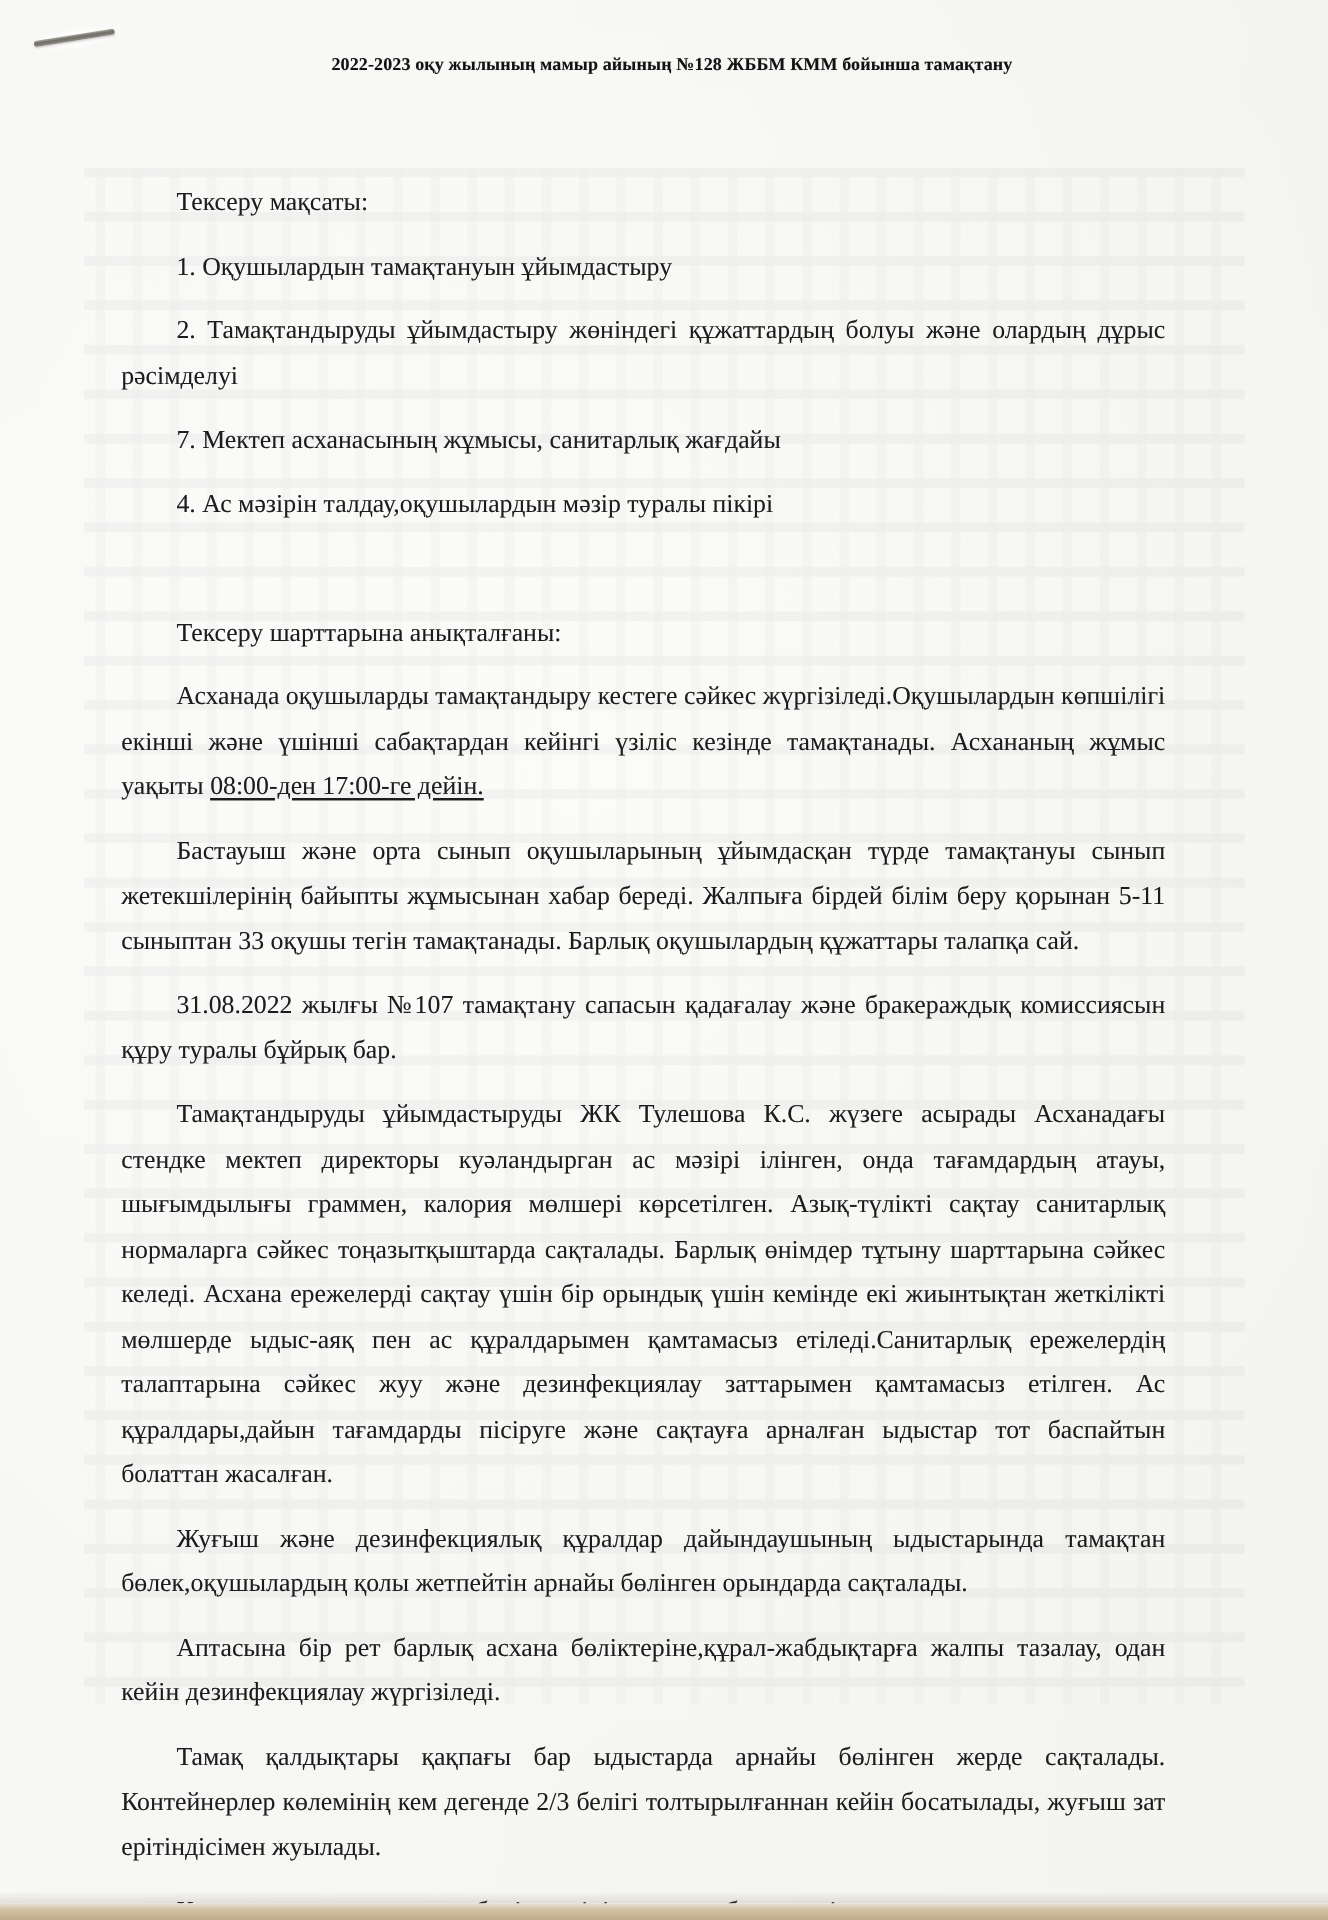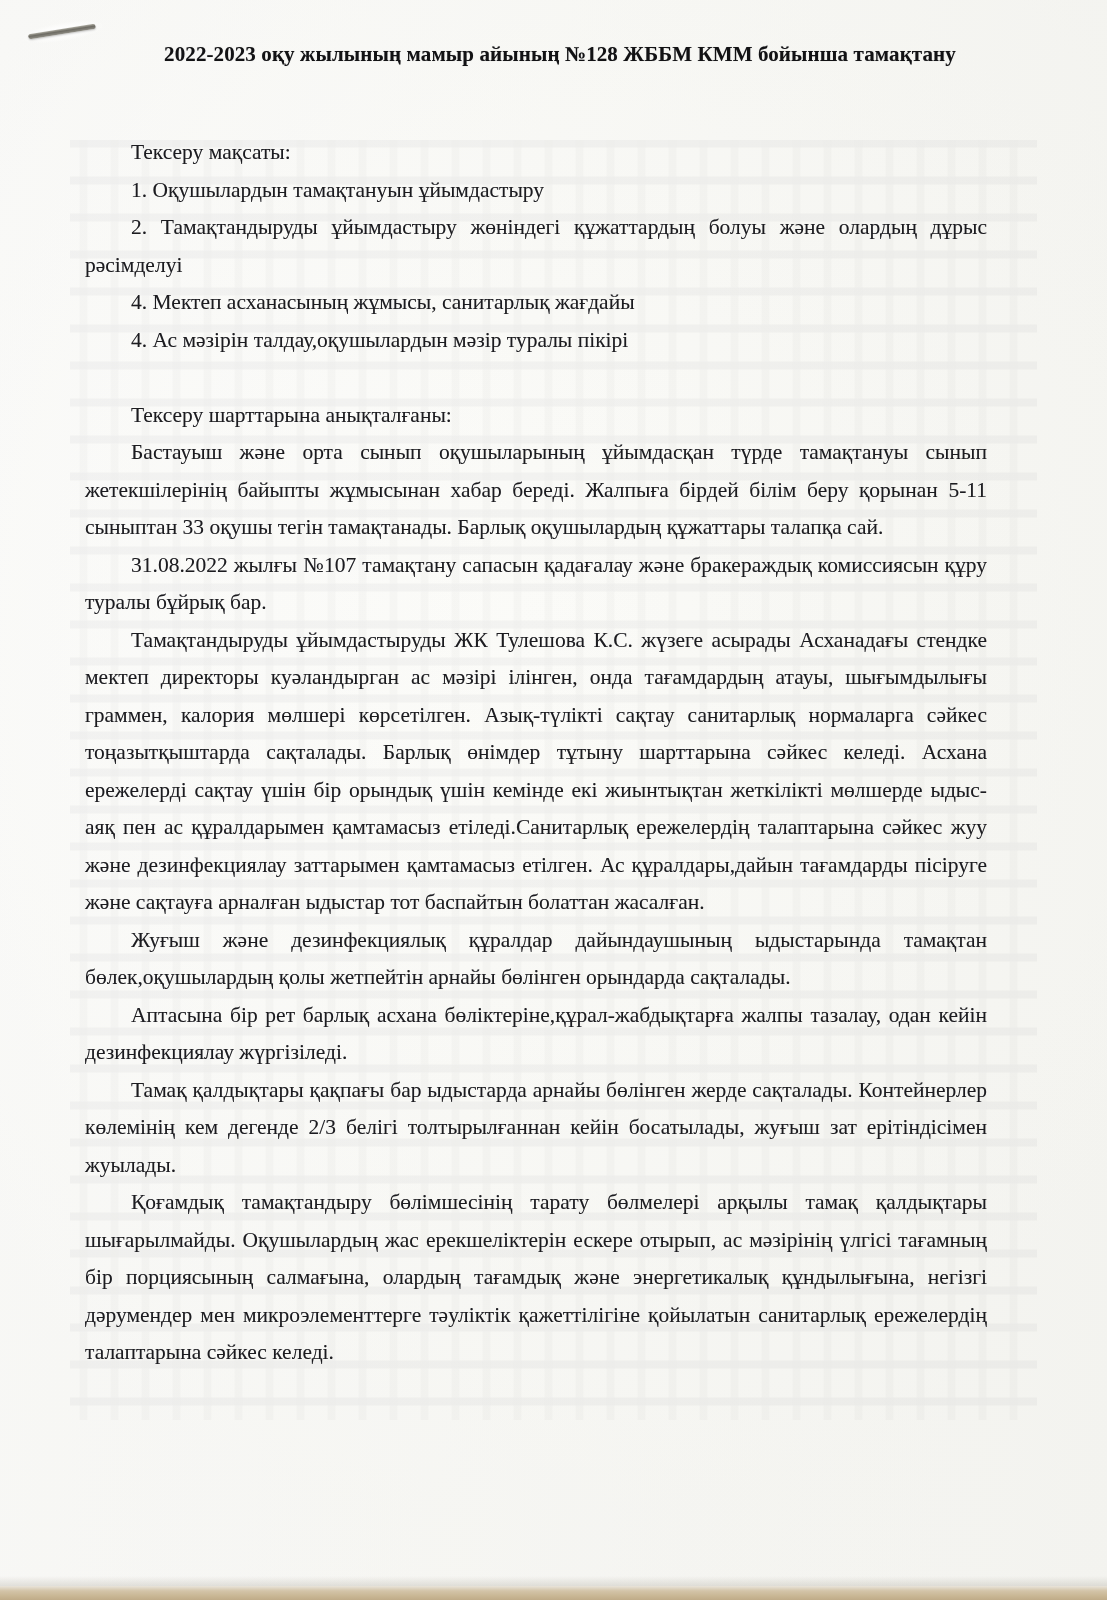--- a/index.html
+++ b/index.html
@@ -83,41 +83,41 @@
     height: 1600px;
   }
 
   .title {
     position: absolute;
     left: 120px;
     top: 36px;
     width: 880px;
     text-align: center;
     font-weight: bold;
-    font-size: 21px;
+    font-size: 15px;
     line-height: 36px;
     letter-spacing: 0.1px;
     color: #121214;
     text-shadow: 0 0 0.7px rgba(30,30,40,0.35);
   }
 
   .body {
     position: absolute;
     left: 85px;
     top: 134px;
     width: 902px;
     font-size: 21.5px;
     line-height: 37.5px;
     text-align: justify;
     text-justify: inter-word;
     color: #1c1c20;
     text-shadow: 0 0 0.55px rgba(35,35,48,0.30);
   }
   .body p {
-    margin: 0;
+    margin: 16px;
   }
   .p-ind {
     text-indent: 46px;
   }
   .spacer-line {
     height: 37.5px;
   }
   .ul {
     text-decoration: underline;
     text-underline-offset: 3px;
@@ -160,27 +160,28 @@
     <div class="title">
       <span>2022-2023 оқу жылының мамыр айының  №128 ЖББМ КММ бойынша тамақтану</span>
       <br>
     </div>
 
     <div class="body">
 
       <p class="p-ind">Тексеру мақсаты:</p>
       <p class="p-ind">1. Оқушылардын тамақтануын ұйымдастыру</p>
       <p class="p-ind">2. Тамақтандыруды ұйымдастыру жөніндегі құжаттардың болуы және олардың дұрыс рәсімделуі</p>
-      <p class="p-ind">4. Мектеп асханасының жұмысы, санитарлық жағдайы</p>
+      <p class="p-ind">7. Мектеп асханасының жұмысы, санитарлық жағдайы</p>
       <p class="p-ind">4. Ас мәзірін талдау,оқушылардын мәзір туралы пікірі</p>
 
       <div class="spacer-line"></div>
 
       <p class="p-ind">Тексеру шарттарына анықталғаны:</p>
 
+      <p class="p-ind"><span>Асханада оқушыларды тамақтандыру кестеге сәйкес жүргізіледі.Оқушылардын көпшілігі екінші және үшінші сабақтардан кейінгі үзіліс кезінде тамақтанады. Асхананың жұмыс уақыты </span><span class="ul">08:00-ден 17:00-ге дейін.</span></p>
 
       <p class="p-ind">Бастауыш және орта сынып оқушыларының ұйымдасқан түрде тамақтануы сынып жетекшілерінің байыпты жұмысынан хабар береді. Жалпыға бірдей білім беру қорынан 5-11 сыныптан 33 оқушы тегін тамақтанады. Барлық оқушылардың құжаттары талапқа сай.</p>
       <p class="p-ind">31.08.2022 жылғы №107 тамақтану сапасын қадағалау және бракераждық комиссиясын құру туралы бұйрық бар.</p>
       <p class="p-ind">Тамақтандыруды ұйымдастыруды ЖК Тулешова К.С. жүзеге асырады Асханадағы стендке мектеп директоры куәландырган ас мәзірі ілінген, онда тағамдардың атауы, шығымдылығы граммен, калория мөлшері көрсетілген. Азық-түлікті сақтау санитарлық нормаларга сәйкес тоңазытқыштарда сақталады. Барлық өнімдер тұтыну шарттарына сәйкес келеді. Асхана ережелерді сақтау үшін бір орындық үшін кемінде екі жиынтықтан жеткілікті мөлшерде ыдыс-аяқ пен ас құралдарымен қамтамасыз етіледі.Санитарлық ережелердің талаптарына сәйкес жуу және дезинфекциялау заттарымен қамтамасыз етілген. Ас құралдары,дайын тағамдарды пісіруге және сақтауға арналған ыдыстар  тот баспайтын болаттан жасалған.</p>
       <p class="p-ind">Жуғыш және дезинфекциялық құралдар дайындаушының ыдыстарында тамақтан бөлек,оқушылардың қолы жетпейтін арнайы бөлінген орындарда сақталады.</p>
       <p class="p-ind">Аптасына бір рет барлық асхана бөліктеріне,құрал-жабдықтарға жалпы тазалау, одан кейін дезинфекциялау жүргізіледі.</p>
       <p class="p-ind">Тамақ қалдықтары қақпағы бар ыдыстарда арнайы бөлінген жерде сақталады. Контейнерлер көлемінің кем дегенде 2/3 белігі толтырылғаннан кейін босатылады, жуғыш зат ерітіндісімен жуылады.</p>
       <p class="p-ind">Қоғамдық тамақтандыру бөлімшесінің тарату бөлмелері арқылы тамақ қалдықтары шығарылмайды. Оқушылардың жас ерекшеліктерін ескере отырып, ас мәзірінің үлгісі тағамның бір порциясының салмағына, олардың тағамдық және энергетикалық құндылығына, негізгі дәрумендер мен микроэлементтерге тәуліктік қажеттілігіне  қойылатын санитарлық ережелердің талаптарына сәйкес келеді.</p>
 
     </div>

